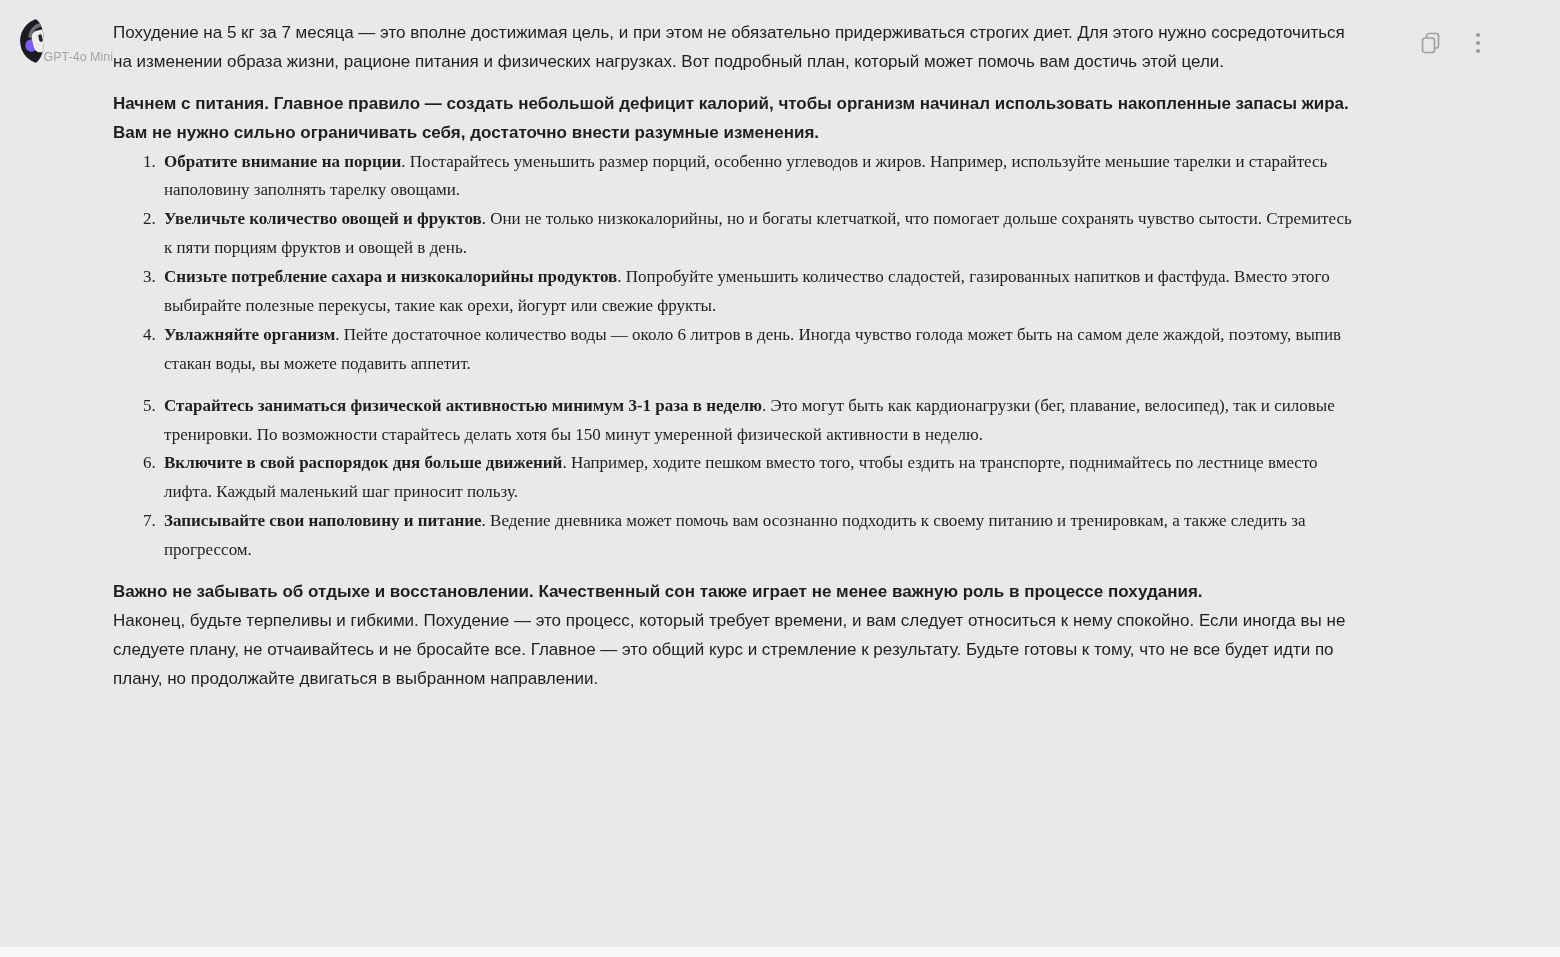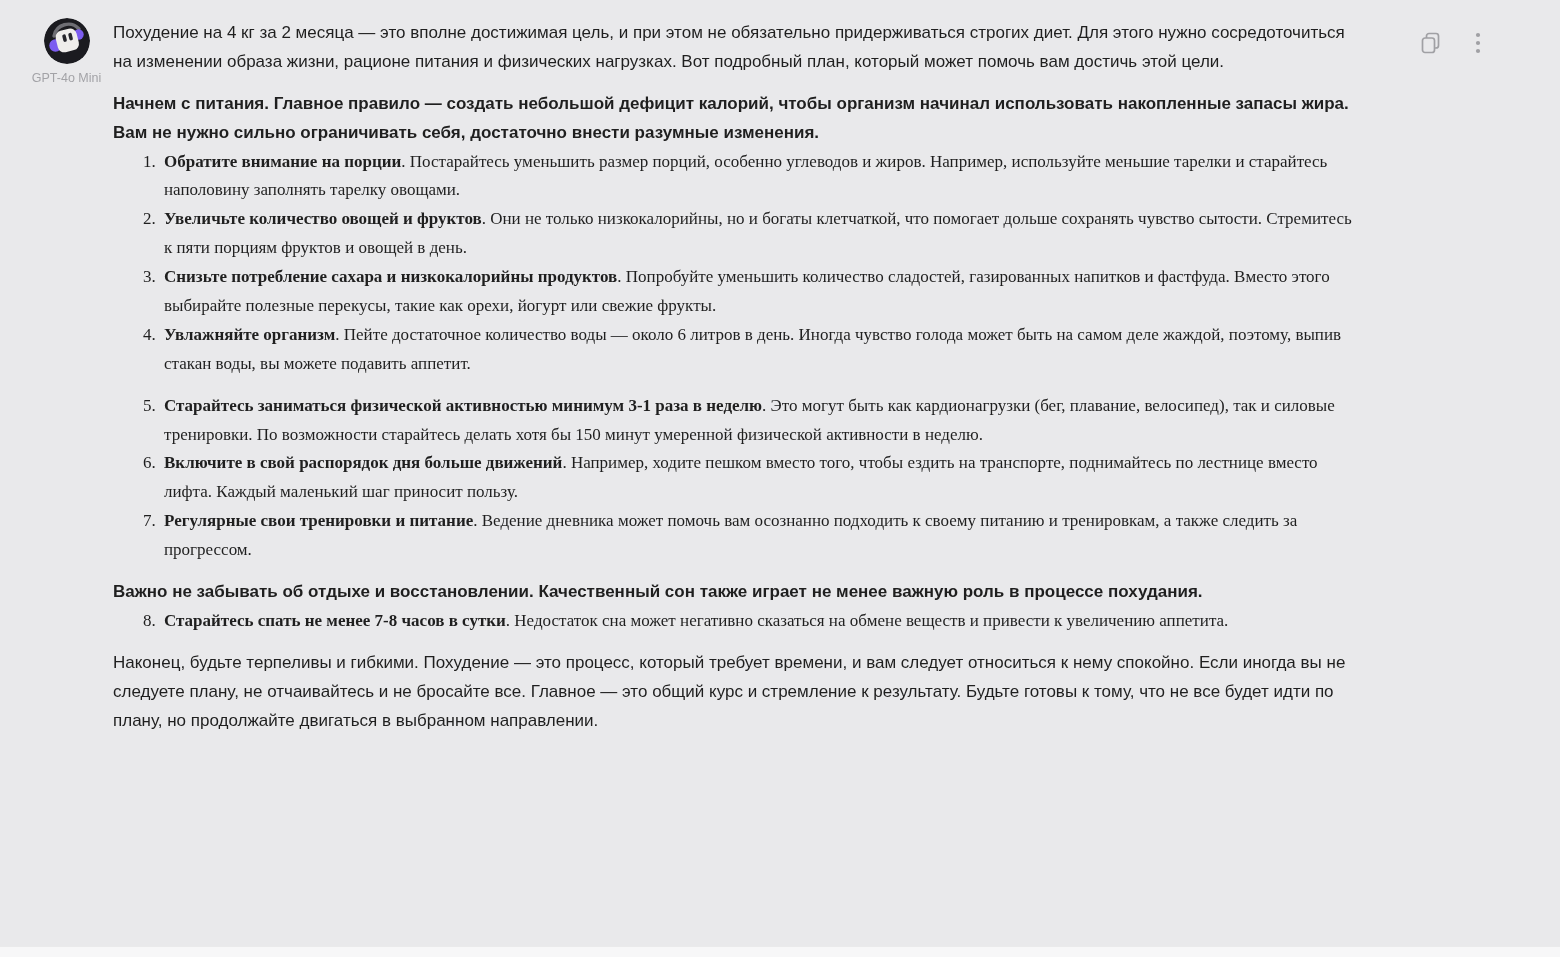--- a/index.html
+++ b/index.html
@@ -16,22 +16,22 @@
     display: flex;
     align-items: flex-start;
     padding: 18px 30px 0 20px;
     box-sizing: border-box;
     width: 1560px;
   }
   .avatar-col {
     flex: none;
     width: 93px;
     display: flex;
-    flex-direction: column;
-    align-items: center;
+    flex-direction: row;
+    align-items: flex-end;
   }
   .avatar {
     width: 46px;
     height: 46px;
     border-radius: 50%;
     overflow: hidden;
   }
   .assistant-name {
     margin-top: 7px;
     font-size: 12.5px;
@@ -105,43 +105,40 @@
         <rect x="12.5" y="11.5" width="21.5" height="22" rx="6.5" fill="#efedeb" transform="rotate(-14 23 22.5)"></rect>
         <rect x="19.4" y="15.8" width="3.6" height="7.6" rx="1.8" fill="#26262c" transform="rotate(-14 23 22.5)"></rect>
         <rect x="25.6" y="15.8" width="3.6" height="7.6" rx="1.8" fill="#26262c" transform="rotate(-14 23 22.5)"></rect>
       </svg>
     </div>
     <div class="assistant-name">GPT-4o Mini</div>
   </div>
 
   <div class="content-col">
 
-    <p>Похудение на 4 кг за 2 месяца — это вполне достижимая цель, и при этом не обязательно придерживаться строгих диет. Для этого нужно сосредоточиться на изменении образа жизни, рационе питания и физических нагрузках. Вот подробный план, который может помочь вам достичь этой цели.</p>
+    <p>Похудение на 5 кг за 7 месяца — это вполне достижимая цель, и при этом не обязательно придерживаться строгих диет. Для этого нужно сосредоточиться на изменении образа жизни, рационе питания и физических нагрузках. Вот подробный план, который может помочь вам достичь этой цели.</p>
 
     <p class="tight">Начнем с питания. Главное правило — создать небольшой дефицит калорий, чтобы организм начинал использовать накопленные запасы жира. Вам не нужно сильно ограничивать себя, достаточно внести разумные изменения.</p>
 
     <ol start="1">
       <li><strong>Обратите внимание на порции</strong><span>. Постарайтесь уменьшить размер порций, особенно углеводов и жиров. Например, используйте меньшие тарелки и старайтесь наполовину заполнять тарелку овощами.</span></li>
       <li><strong>Увеличьте количество овощей и фруктов</strong><span>. Они не только низкокалорийны, но и богаты клетчаткой, что помогает дольше сохранять чувство сытости. Стремитесь к пяти порциям фруктов и овощей в день.</span></li>
       <li><strong>Снизьте потребление сахара и низкокалорийны продуктов</strong><span>. Попробуйте уменьшить количество сладостей, газированных напитков и фастфуда. Вместо этого выбирайте полезные перекусы, такие как орехи, йогурт или свежие фрукты.</span></li>
       <li><strong>Увлажняйте организм</strong><span>. Пейте достаточное количество воды — около 6 литров в день. Иногда чувство голода может быть на самом деле жаждой, поэтому, выпив стакан воды, вы можете подавить аппетит.</span></li>
     </ol>
 
 
     <ol start="5">
       <li><strong>Старайтесь заниматься физической активностью минимум 3-1 раза в неделю</strong><span>. Это могут быть как кардионагрузки (бег, плавание, велосипед), так и силовые тренировки. По возможности старайтесь делать хотя бы 150 минут умеренной физической активности в неделю.</span></li>
       <li><strong>Включите в свой распорядок дня больше движений</strong><span>. Например, ходите пешком вместо того, чтобы ездить на транспорте, поднимайтесь по лестнице вместо лифта. Каждый маленький шаг приносит пользу.</span></li>
-      <li><strong>Регулярные свои тренировки и питание</strong><span>. Ведение дневника может помочь вам осознанно подходить к своему питанию и тренировкам, а также следить за прогрессом.</span></li>
+      <li><strong>Записывайте свои наполовину и питание</strong><span>. Ведение дневника может помочь вам осознанно подходить к своему питанию и тренировкам, а также следить за прогрессом.</span></li>
     </ol>
 
     <p class="tight">Важно не забывать об отдыхе и восстановлении. Качественный сон также играет не менее важную роль в процессе похудания.</p>
 
-    <ol start="8">
-      <li><strong>Старайтесь спать не менее 7-8 часов в сутки</strong><span>. Недостаток сна может негативно сказаться на обмене веществ и привести к увеличению аппетита.</span></li>
-    </ol>
 
     <p>Наконец, будьте терпеливы и гибкими. Похудение — это процесс, который требует времени, и вам следует относиться к нему спокойно. Если иногда вы не следуете плану, не отчаивайтесь и не бросайте все. Главное — это общий курс и стремление к результату. Будьте готовы к тому, что не все будет идти по плану, но продолжайте двигаться в выбранном направлении.</p>
 
 
   </div>
 
   <div class="actions-col">
     <button class="icon-btn">
       <svg width="23" height="24" viewBox="0 0 23 24">
         <rect x="7.5" y="2.5" width="12" height="14.5" rx="2.5" fill="none" stroke="#a0a0a4" stroke-width="1.7"></rect>

